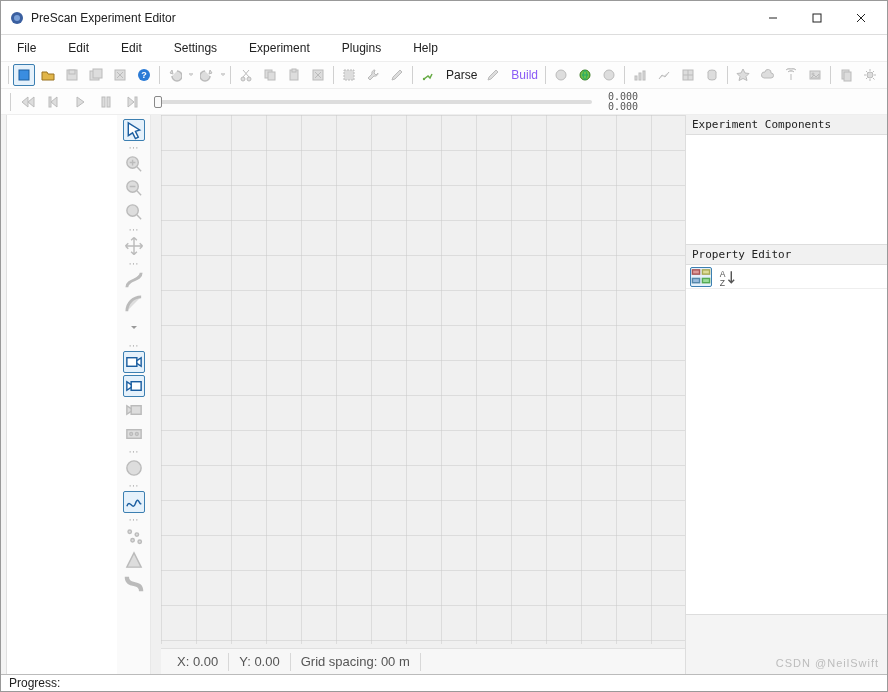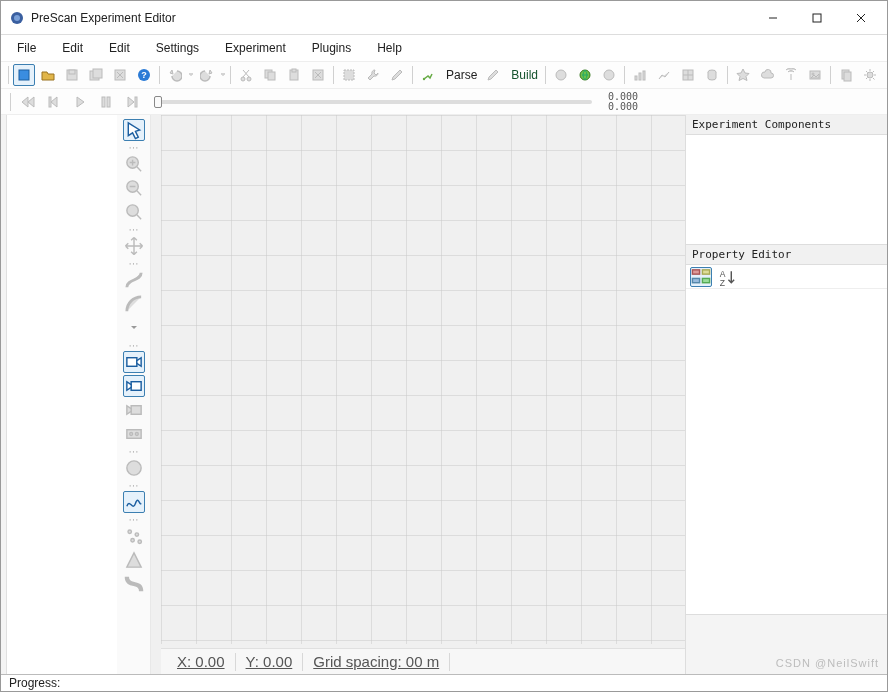--- a/index.html
+++ b/index.html
@@ -7,21 +7,21 @@
   body { width:888px; height:692px; background:#fff; border:1px solid #999; display:flex; flex-direction:column; position:relative; }
 
   
   .titlebar { height:34px; display:flex; align-items:center; padding:0 4px; border-bottom:1px solid #ddd; }
   .titlebar .app-icon { width:16px; height:16px; margin:0 6px 0 4px; }
   .titlebar .title { flex:1; font-size:12px; }
   .win-btn { width:44px; height:28px; display:flex; align-items:center; justify-content:center; cursor:default; }
   .win-btn svg { width:10px; height:10px; stroke:#222; stroke-width:1; fill:none; }
 
   
-  .menubar { height:26px; display:flex; align-items:center; padding:0 6px; gap:6px; }
+  .menubar { height:26px; display:flex; align-items:center; padding:0 6px; gap:12px; }
   .menubar .menu-item { padding:3px 10px; cursor:default; }
 
   
   .toolbar { height:28px; display:flex; align-items:center; padding:0 4px; border-top:1px solid #eee; border-bottom:1px solid #eee; background:#fdfdfd; }
   .tb-btn { width:22px; height:22px; display:flex; align-items:center; justify-content:center; margin:0 1px; border:1px solid transparent; border-radius:2px; cursor:default; }
   .tb-btn.selected { border-color:#3c7fb1; background:#e5f1fb; }
   .tb-sep { width:1px; height:18px; background:#d0d0d0; margin:0 3px; }
   .tb-btn svg { width:14px; height:14px; }
   .dd { width:6px; }
   .dd svg { width:6px; height:6px; }
@@ -43,21 +43,21 @@
   
   .main { flex:1; display:flex; min-height:0; }
   .gutter { width:6px; background:#f4f4f4; border-right:1px solid #e0e0e0;}
   .sidebar { width:34px; background:#fafafa; display:flex; flex-direction:column; align-items:center; padding-top:4px; gap:2px; border-right:1px solid #e8e8e8;}
   .side-btn { width:22px; height:22px; display:flex; align-items:center; justify-content:center; border:1px solid transparent; border-radius:2px; }
   .side-btn.selected{ border-color:#3c7fb1; background:#e5f1fb;}
   .side-sep{ width:22px; height:8px; display:flex; align-items:center; justify-content:center; color:#aaa; font-size:10px;}
   .canvas-wrap{ flex:1; position:relative; background:#f0f0f0; }
   .canvas{ position:absolute; left:10px; top:0; right:0; bottom:30px; background:#f0f0f0;}
   .grid-svg{ width:100%; height:100%;}
-  .canvas-status{ position:absolute; left:10px; right:0; bottom:0; height:26px; display:flex; align-items:center; gap:0px; background:#f7f7f7; border-top:1px solid #e0e0e0; font-size:15px; color:#555; padding-left:6px;text-decoration:underline;}
+  .canvas-status{ position:absolute; left:10px; right:0; bottom:0; height:26px; display:flex; align-items:center; gap:0px; background:#f7f7f7; border-top:1px solid #e0e0e0; font-size:13px; color:#555; padding-left:6px;}
   .status-cell{ padding:0 10px; border-right:1px solid #d8d8d8; height:18px; line-height:18px;}
 
   .rightpane{ width:202px; display:flex; flex-direction:column; border-left:1px solid #ddd;}
   .panel-header{ background:#f1f1f1; border-bottom:1px solid #ddd; padding:3px 6px; font-family:monospace; font-size:11px;}
   .panel-body{ flex:0 0 110px; background:#fff; border-bottom:1px solid #ddd;}
   .panel-body2{ flex:1; background:#fff; }
   .prop-tools{ height:24px; display:flex; align-items:center; gap:4px; padding:0 4px; border-bottom:1px solid #eee;}
   .prop-tool{ width:22px; height:20px; display:flex; align-items:center; justify-content:center; border:1px solid transparent; border-radius:2px;}
   .prop-tool.selected{ border-color:#3c7fb1; background:#e5f1fb;}
   .panel-footer{ height:60px; border-top:1px solid #ddd; background:#f4f4f4;}
@@ -212,21 +212,21 @@
         <path d="M3 11l4-3 2 2 2-4" fill="none" stroke="#6a4" stroke-width="1.5"></path>
         <circle cx="3" cy="11" r="1.2" fill="#6a4"></circle>
       </svg>
     </div>
   <span class="tb-label enabled">Parse</span>
   <div class="tb-btn disabled">
       <svg viewBox="0 0 14 14">
         <path d="M2 12l1-3 7-7 2 2-7 7z" class="greyfill"></path>
       </svg>
     </div>
-  <span class="tb-label" style="color:#14532d">Build</span>
+  <span class="tb-label" style="color:#8b5cf6">Build</span>
   <span class="tb-sep"></span>
   <div class="tb-btn disabled">
       <svg viewBox="0 0 14 14">
         <circle cx="7" cy="7" r="5" class="greyfill"></circle>
       </svg>
     </div>
   <div class="tb-btn">
       <svg viewBox="0 0 14 14">
         <circle cx="7" cy="7" r="5" class="greenfill"></circle>
         <path d="M4 7h6M7 2a8 8 0 0 1 0 10M7 2a8 8 0 0 0 0 10" fill="none" stroke="#2a6"></path>

